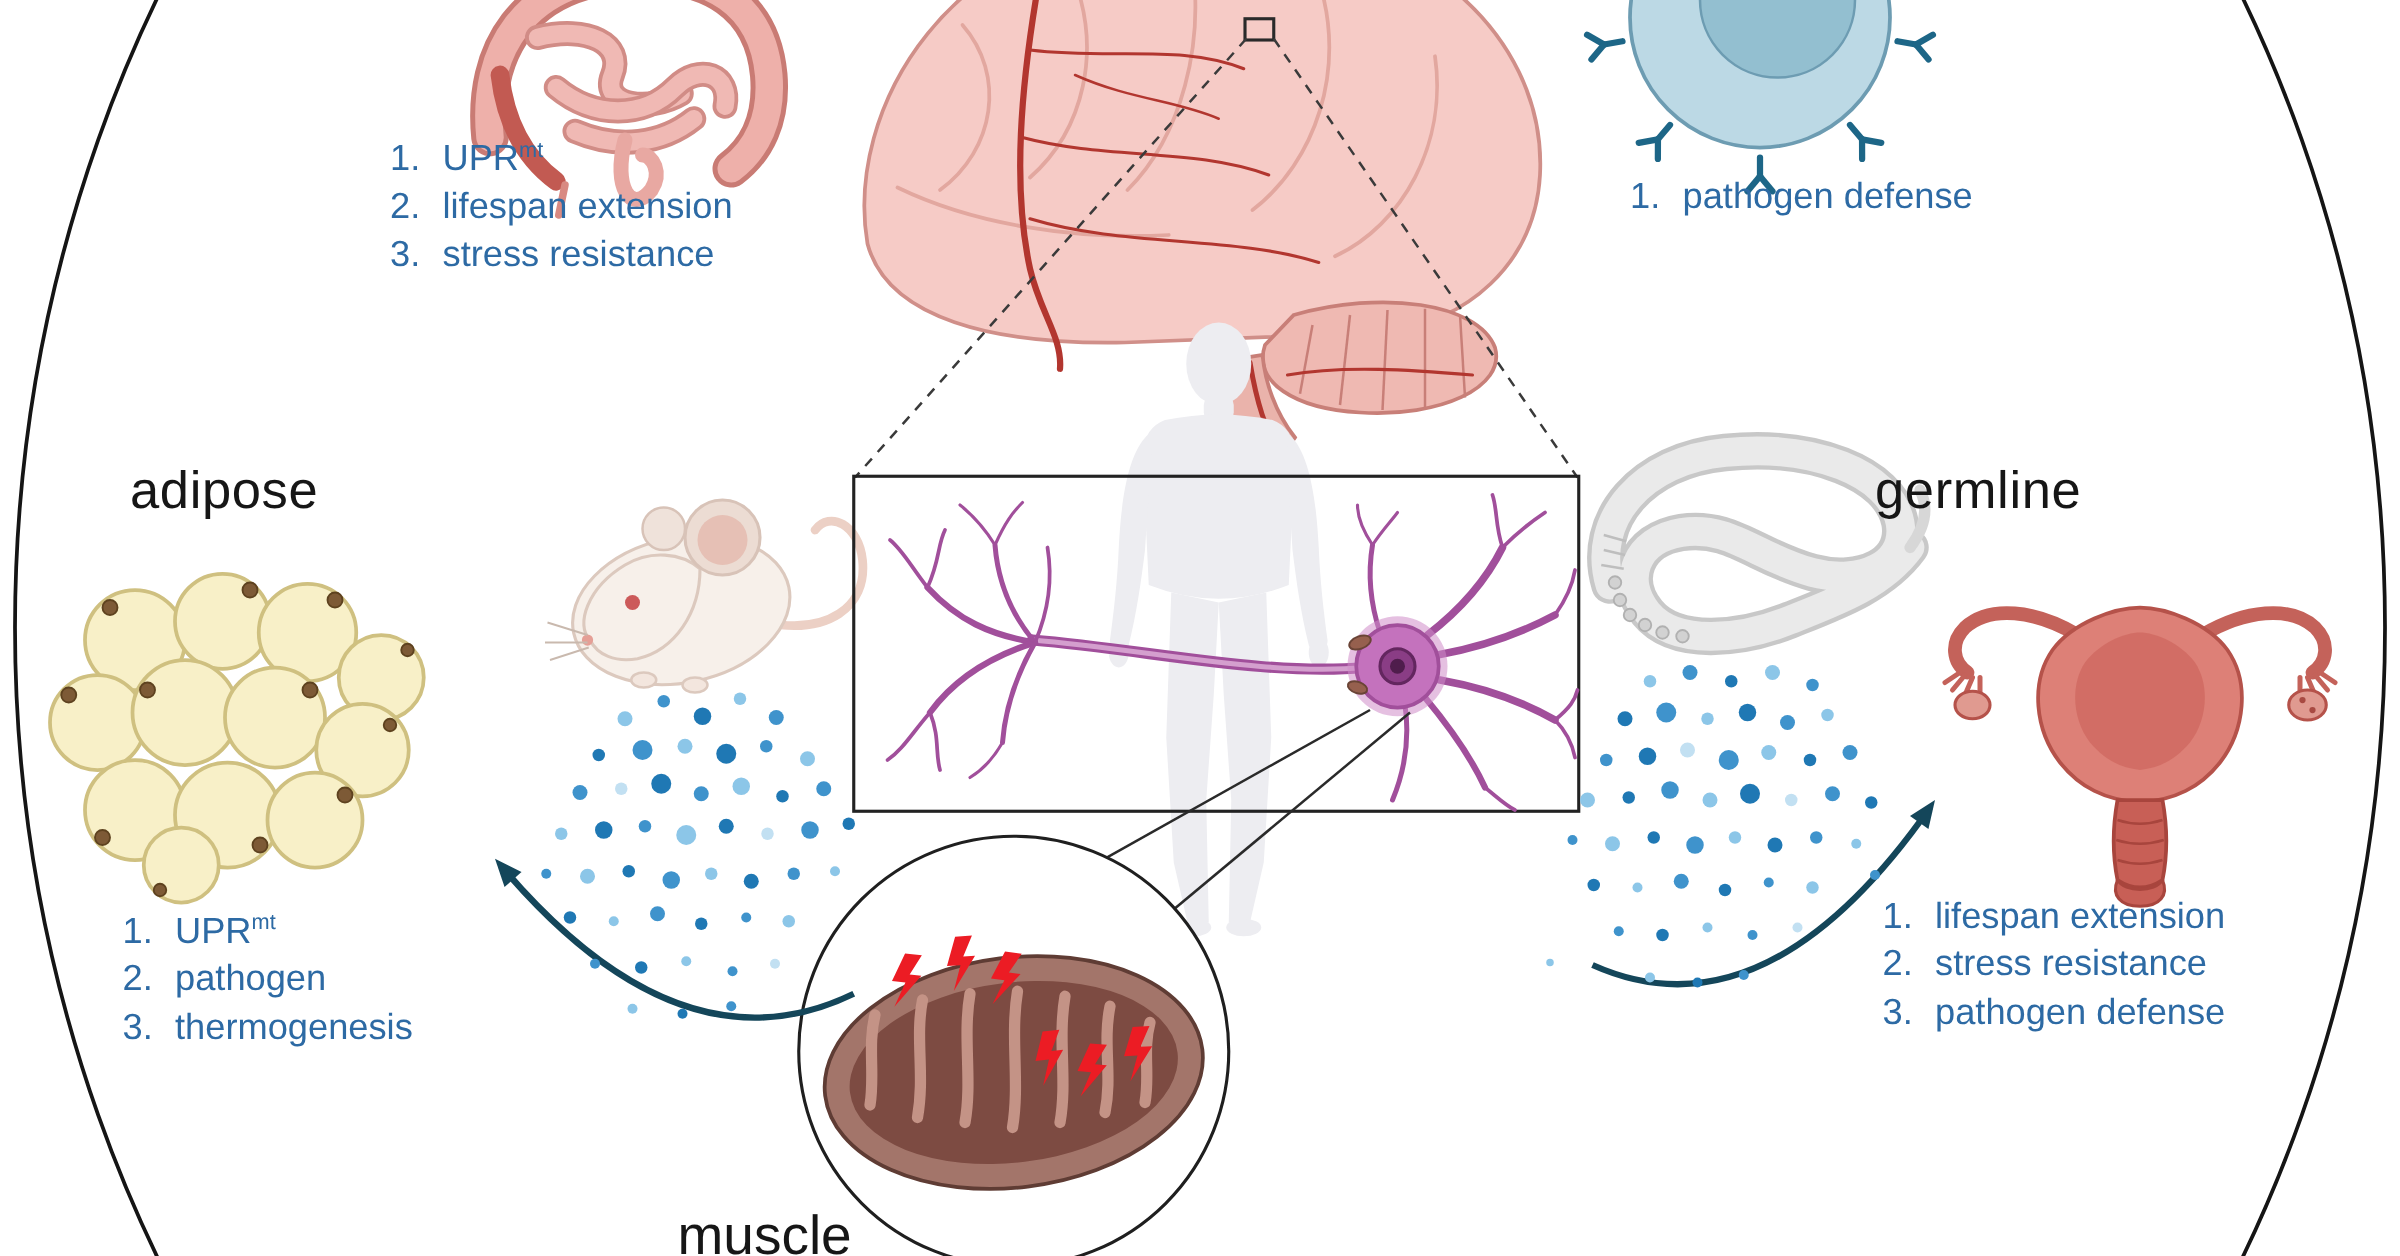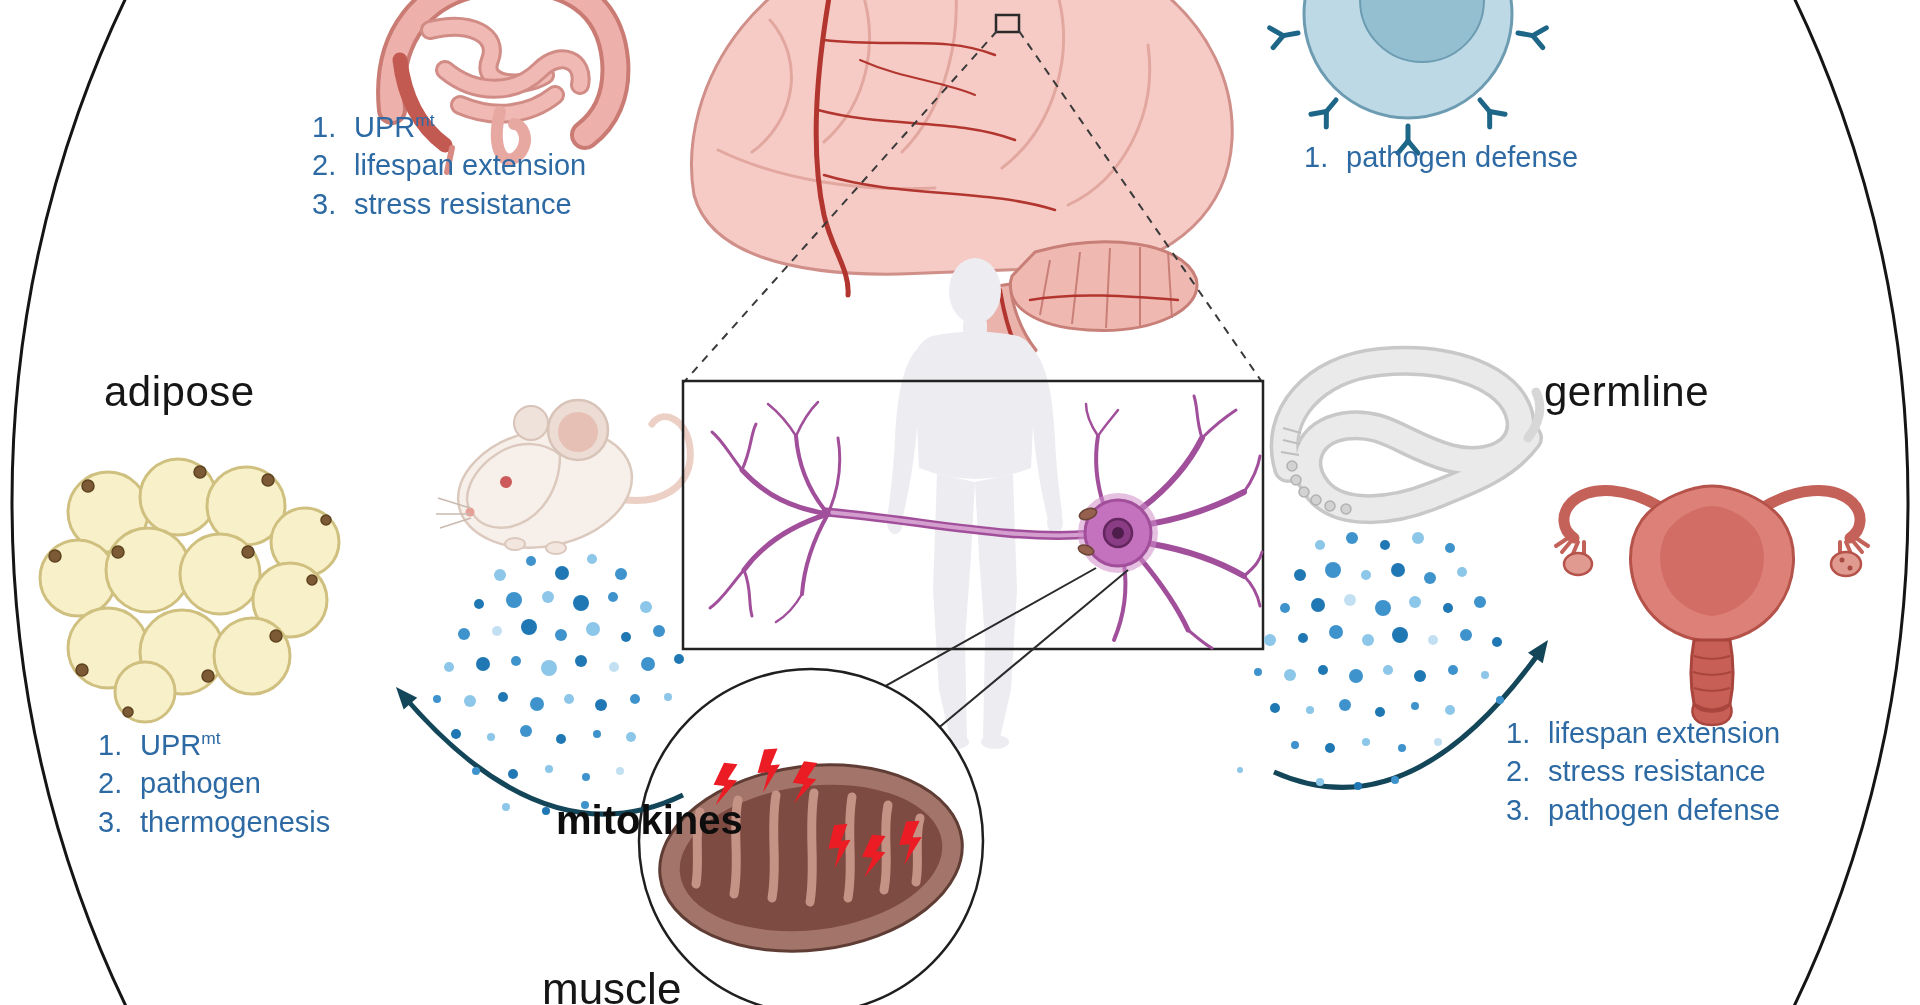--- a/index.html
+++ b/index.html
@@ -419,21 +419,21 @@
 
 <div class="txt list" style="left:1304px; top:138px;">
   <div class="li">
     <span class="num">1.</span>
     <span>pathogen defense</span>
   </div>
 </div>
 
 <div class="txt biglabel" style="left:104px; top:368px;">adipose</div>
 
-<div class="txt biglabel" style="left:1544px; top:368px;">germline</div>
+<div class="txt biglabel" style="left:1500px; top:368px;">germline</div>
 
 <div class="txt list" style="left:98px; top:726px;">
   <div class="li">
     <span class="num">1.</span>
     <span><span>UPR</span><sup>mt</sup></span>
   </div>
   <div class="li">
     <span class="num">2.</span>
     <span>pathogen</span>
   </div>
@@ -451,17 +451,16 @@
   <div class="li">
     <span class="num">2.</span>
     <span>stress resistance</span>
   </div>
   <div class="li">
     <span class="num">3.</span>
     <span>pathogen defense</span>
   </div>
 </div>
 
-<div class="txt boldlabel" style="left:556px; top:798px;">mitokines</div>
 
 <div class="txt musclelabel" style="left:542px; top:964px;">muscle</div>
 
 </div>
 
 </body></html>

